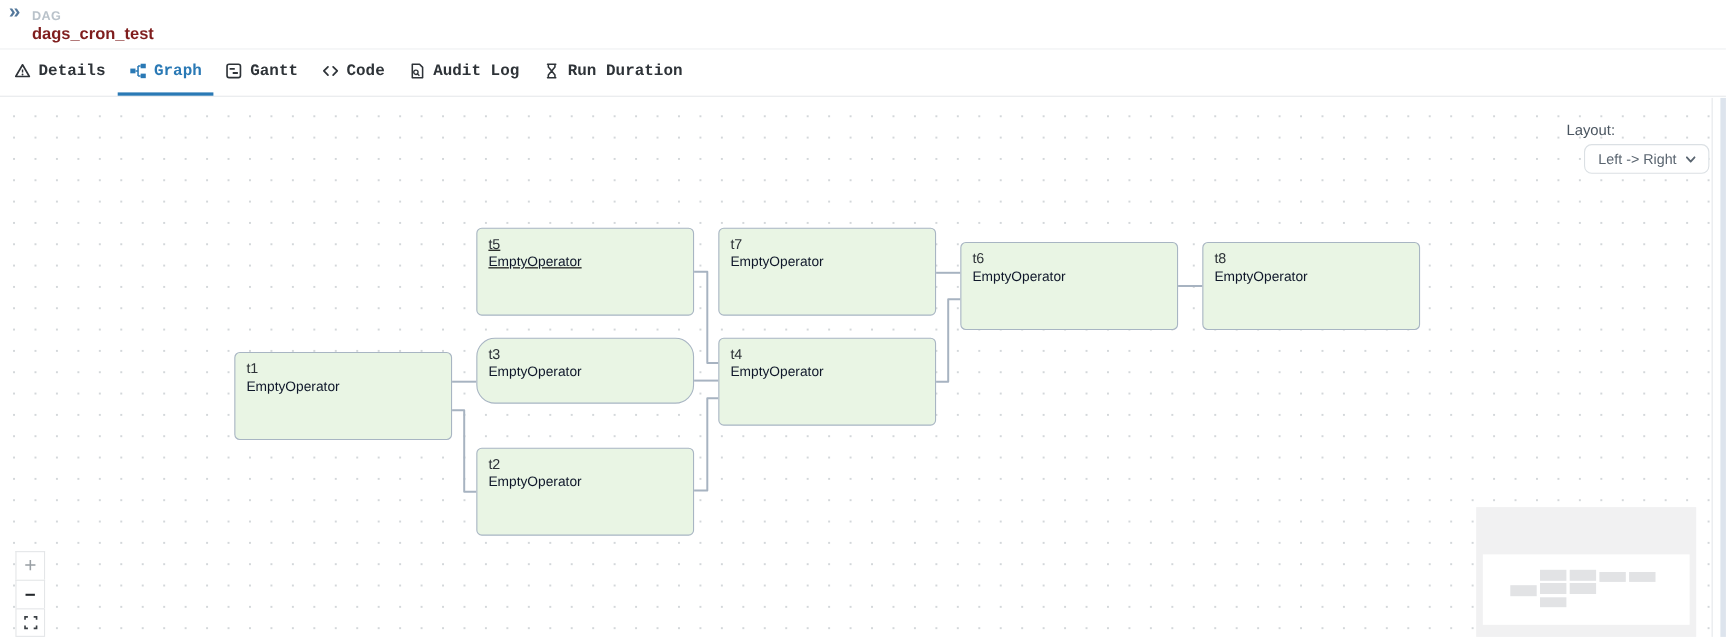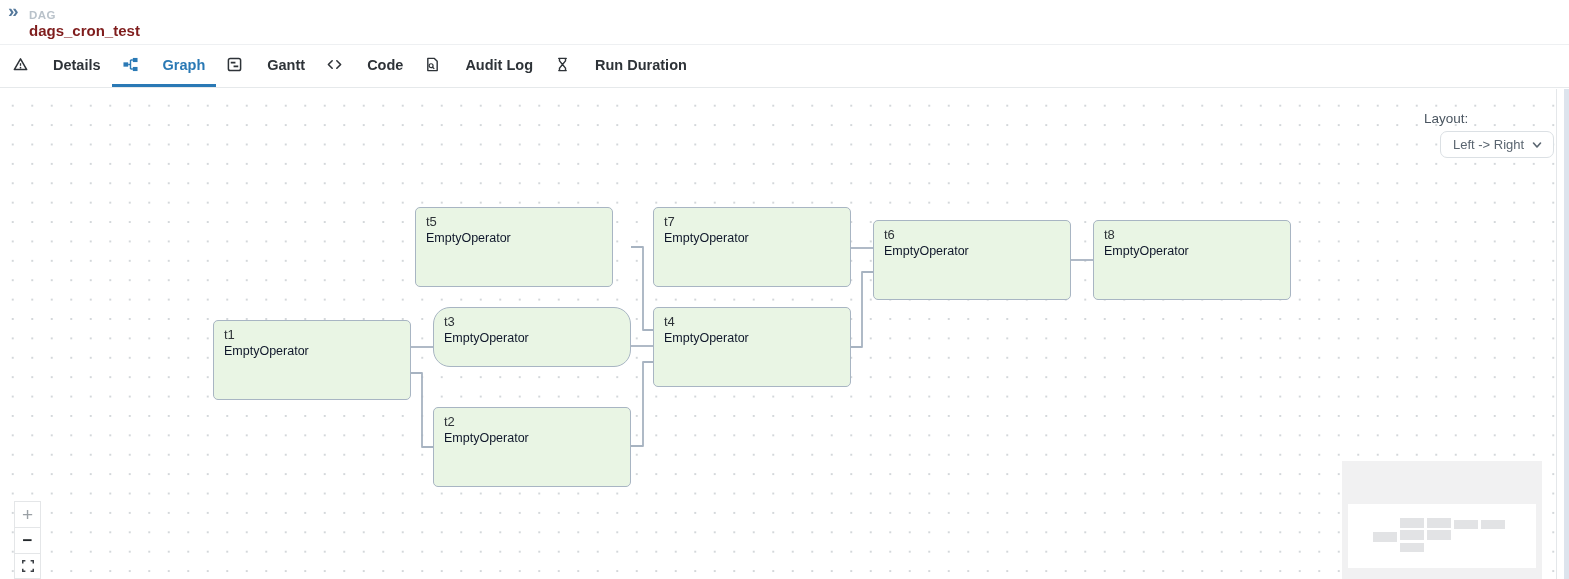--- a/index.html
+++ b/index.html
@@ -7,22 +7,22 @@
   .page { position:relative; width:1569px; height:579px; overflow:hidden; background:#fff; }
 
   
   .header { position:relative; height:45px; border-bottom:1px solid #eef0f2; }
   .crumb-chevrons { position:absolute; left:8px; top:0px; font-size:19px; font-weight:bold; color:#54789b; letter-spacing:-2px; }
   .crumb-section { position:absolute; left:29px; top:9px; font-size:11.5px; font-weight:700; color:#b9c2ca; letter-spacing:.4px; }
   .dag-name { position:absolute; left:29px; top:22px; font-size:15px; font-weight:700; color:#7f1d1d; }
 
   
   .tabbar { display:flex; align-items:stretch; height:43px; padding-left:2px; border-bottom:1px solid #e6e9eb; }
-  .tab { display:flex; align-items:center; gap:25px; padding:0 11px; border:none; background:transparent; cursor:pointer;
-         font-family:Liberation Sans, sans-serif; font-size:14.5px; font-weight:700; color:#2e3338; border-bottom:3px solid transparent; }
+  .tab { display:flex; align-items:center; gap:7px; padding:0 11px; border:none; background:transparent; cursor:pointer;
+         font-family:Liberation Mono, monospace; font-size:14.5px; font-weight:700; color:#2e3338; border-bottom:3px solid transparent; }
   .tab.active { color:#2a79b5; border-bottom-color:#2a79b5; }
   .tab .ticon { display:inline-flex; align-items:center; }
   .tab .ticon svg { display:block; }
 
   
   .stage { position:absolute; left:0; top:89px; width:1569px; height:490px; overflow:hidden;
            background-image:radial-gradient(#d3d7da 1px, rgba(0,0,0,0) 1.3px);
            background-size:19.5px 19.4px; background-position:3px 7px; }
   .edges { position:absolute; left:0; top:0; pointer-events:none; }
   .node { position:absolute; background:#e9f5e4; border:1.5px solid #a8b5c3; border-radius:5px; padding:5px 10px; cursor:pointer; }
@@ -148,21 +148,21 @@
           <div class="nop">EmptyOperator</div>
         </div>
         <div class="node" style="left: 433px; top: 218px; width: 198px; height: 60px; border-radius: 17px;">
           <div class="nid">t3</div>
           <div class="nop">EmptyOperator</div>
         </div>
         <div class="node" style="left: 653px; top: 218px; width: 198px; height: 80px;">
           <div class="nid">t4</div>
           <div class="nop">EmptyOperator</div>
         </div>
-        <div class="node" style="left: 415px; top: 118px; width: 198px; height: 80px;">
+        <div class="node" style="left: 433px; top: 118px; width: 198px; height: 80px; text-decoration: underline;">
           <div class="nid">t5</div>
           <div class="nop">EmptyOperator</div>
         </div>
         <div class="node" style="left: 873px; top: 131px; width: 198px; height: 80px;">
           <div class="nid">t6</div>
           <div class="nop">EmptyOperator</div>
         </div>
         <div class="node" style="left: 653px; top: 118px; width: 198px; height: 80px;">
           <div class="nid">t7</div>
           <div class="nop">EmptyOperator</div>

